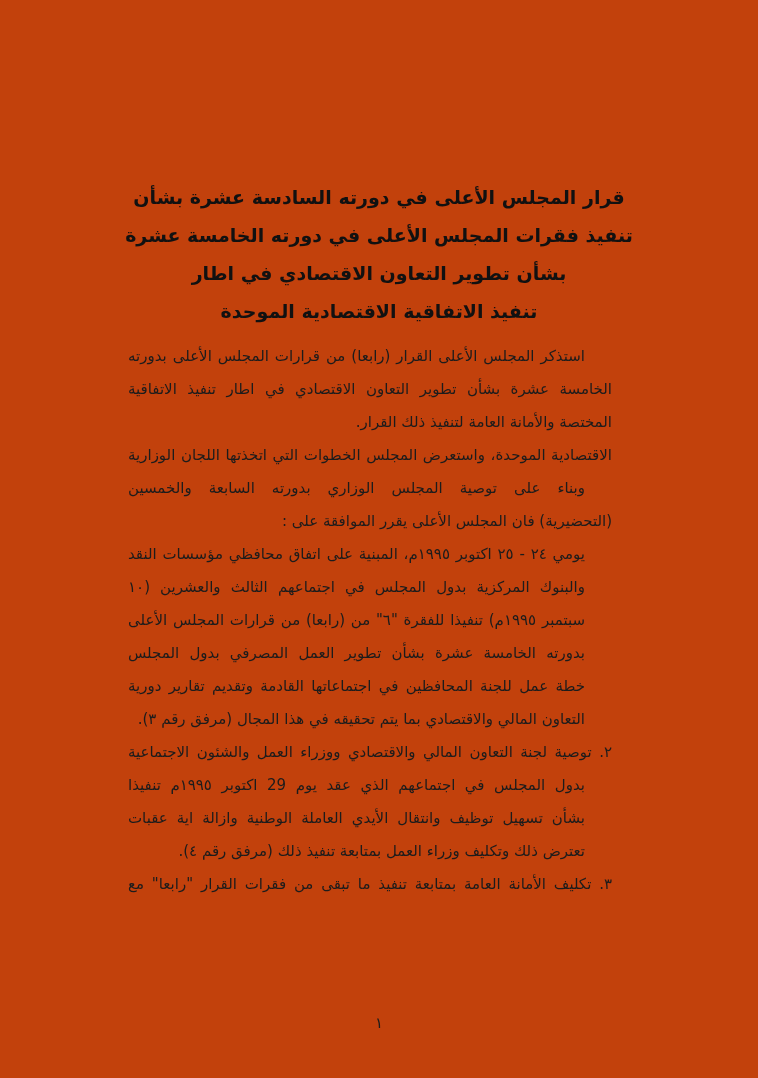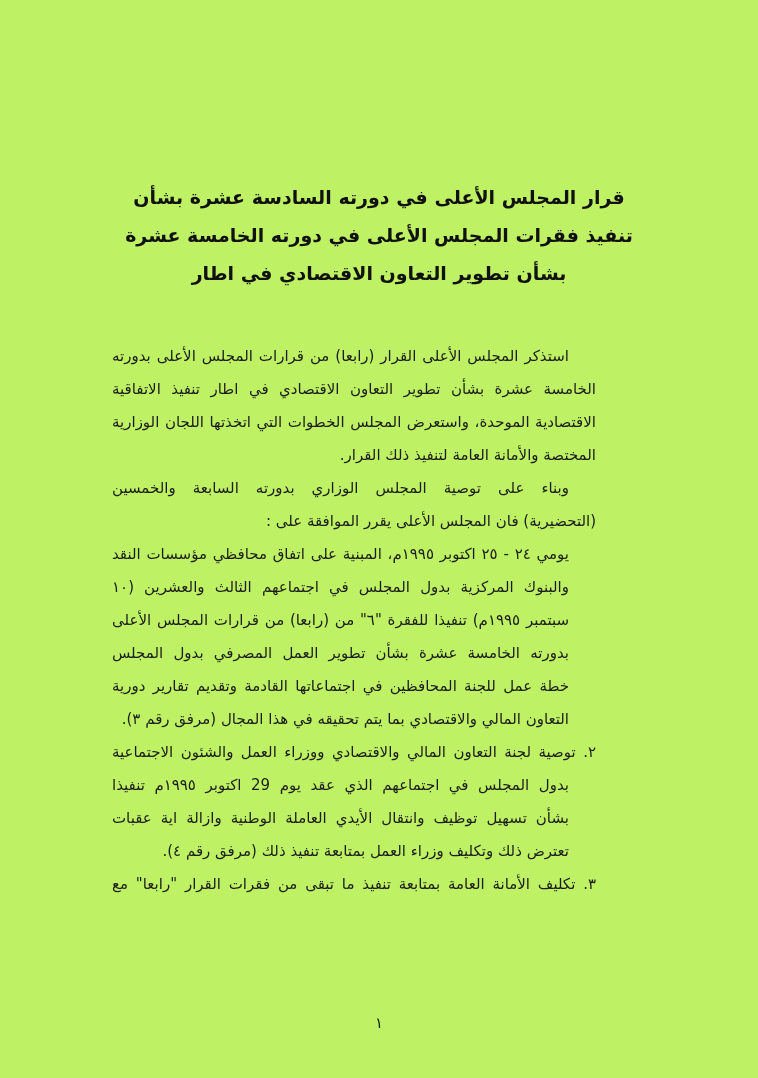--- a/index.html
+++ b/index.html
@@ -1,41 +1,41 @@
 <!DOCTYPE html>
 <html lang="ar"><head>
 <meta charset="utf-8">
 <style>
   html, body { margin: 0; padding: 0; background: #ffffff; }
   .page {
     position: relative;
     width: 758px;
     height: 1078px;
-    background: #bef264;
+    background: #c2410c;
     overflow: hidden;
     font-family: "DejaVu Sans", sans-serif;
     color: #1a1a1a;
   }
   .doc-title {
     position: absolute;
     top: 178px;
     left: 0;
     right: 0;
     direction: rtl;
     text-align: center;
     font-size: 19px;
     font-weight: 700;
     line-height: 38px;
     color: #111;
   }
   .title-line { height: 38px; overflow: hidden; }
   .doc-body {
     position: absolute;
     top: 340px;
-    right: 162px;
+    right: 146px;
     width: 484px;
     direction: rtl;
     font-size: 15px;
     line-height: 33px;
     text-align: right;
     color: #1c1c1c;
   }
   .para { margin: 0; }
   .line {
     height: 33px;
@@ -58,27 +58,28 @@
   }
 </style>
 </head>
 <body>
 
 <div class="page">
   <div class="doc-title">
       <div class="title-line">قرار المجلس الأعلى في دورته السادسة عشرة بشأن</div>
       <div class="title-line">تنفيذ فقرات المجلس الأعلى في دورته الخامسة عشرة</div>
       <div class="title-line">بشأن تطوير التعاون الاقتصادي في اطار</div>
+      <div class="title-line">تنفيذ الاتفاقية الاقتصادية الموحدة</div>
     </div>
   <div class="doc-body">
       <div class="para indented">
         <div class="line stretch indent">استذكر المجلس الأعلى القرار (رابعا) من قرارات المجلس الأعلى بدورته</div>
         <div class="line stretch">الخامسة عشرة بشأن تطوير التعاون الاقتصادي في اطار تنفيذ الاتفاقية</div>
+        <div class="line">المختصة والأمانة العامة لتنفيذ ذلك القرار.</div>
         <div class="line stretch">الاقتصادية الموحدة، واستعرض المجلس الخطوات التي اتخذتها اللجان الوزارية</div>
-        <div class="line">المختصة والأمانة العامة لتنفيذ ذلك القرار.</div>
       </div>
       <div class="para indented">
         <div class="line stretch indent">وبناء على توصية المجلس الوزاري بدورته السابعة والخمسين</div>
         <div class="line">(التحضيرية) فان المجلس الأعلى يقرر الموافقة على :</div>
       </div>
       <div class="para numbered">
         <div class="line stretch cont">يومي ٢٤ - ٢٥ اكتوبر ١٩٩٥م، المبنية على اتفاق محافظي مؤسسات النقد</div>
         <div class="line stretch cont">والبنوك المركزية بدول المجلس في اجتماعهم الثالث والعشرين (١٠</div>
         <div class="line stretch cont">سبتمبر ١٩٩٥م) تنفيذا للفقرة "٦" من (رابعا) من قرارات المجلس الأعلى</div>
         <div class="line stretch cont">بدورته الخامسة عشرة بشأن تطوير العمل المصرفي بدول المجلس واعتبارها</div>

